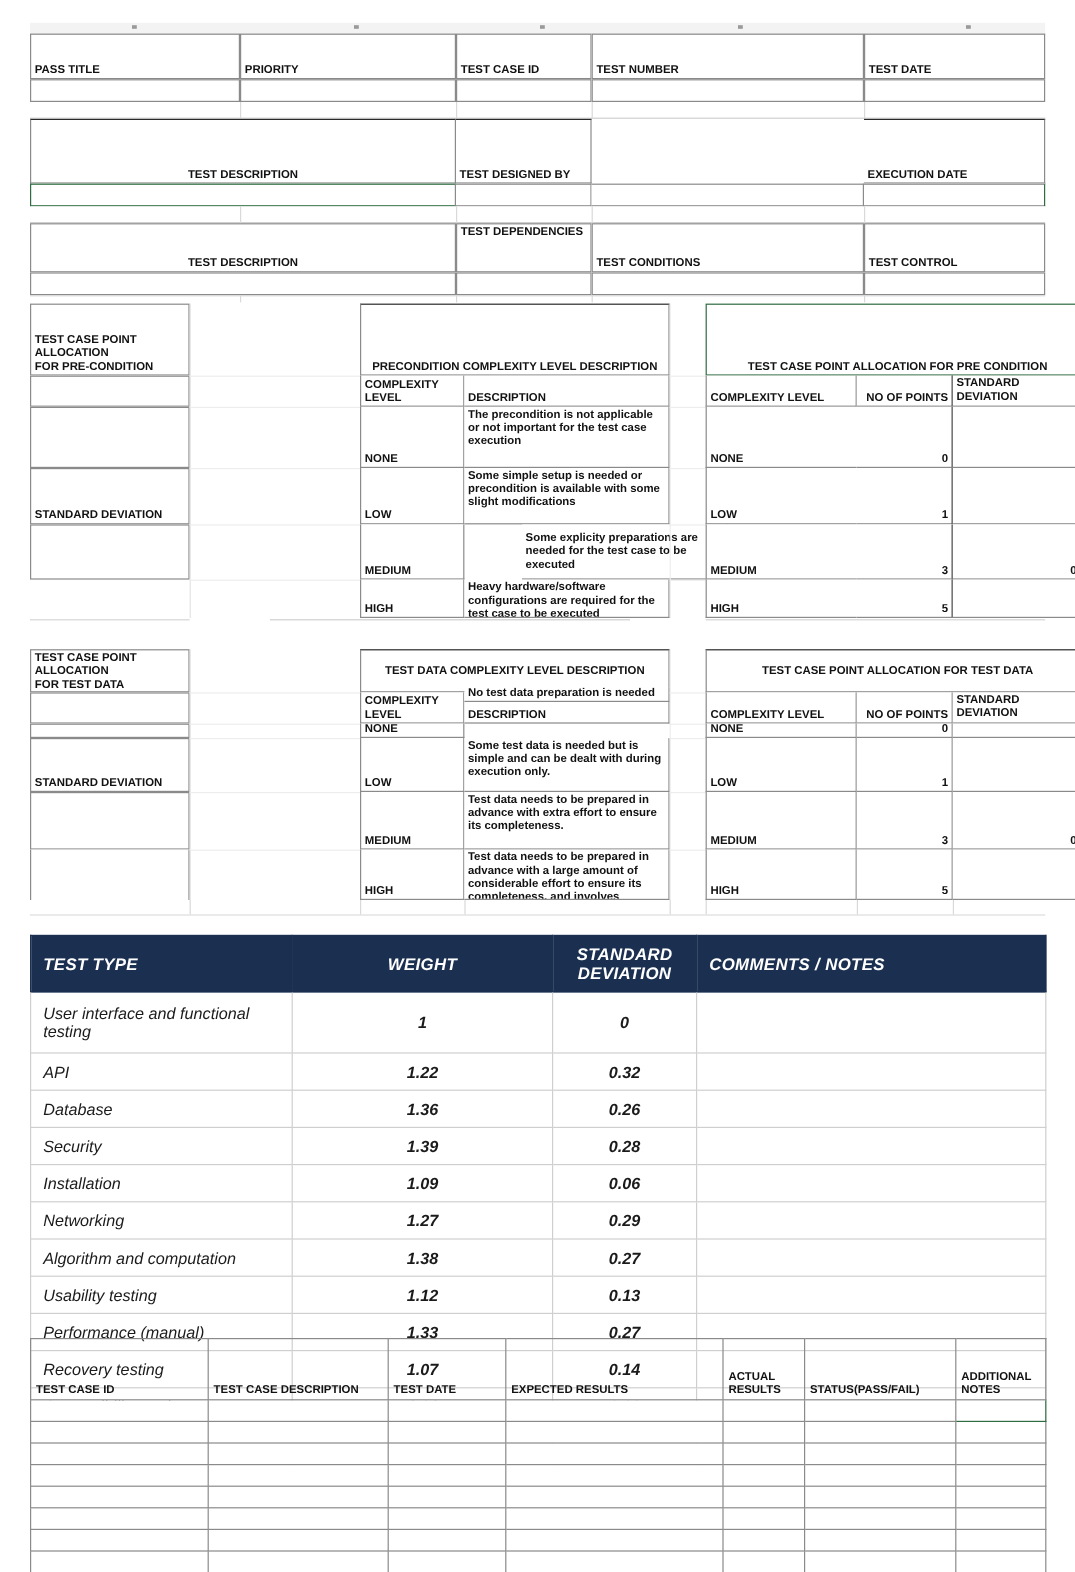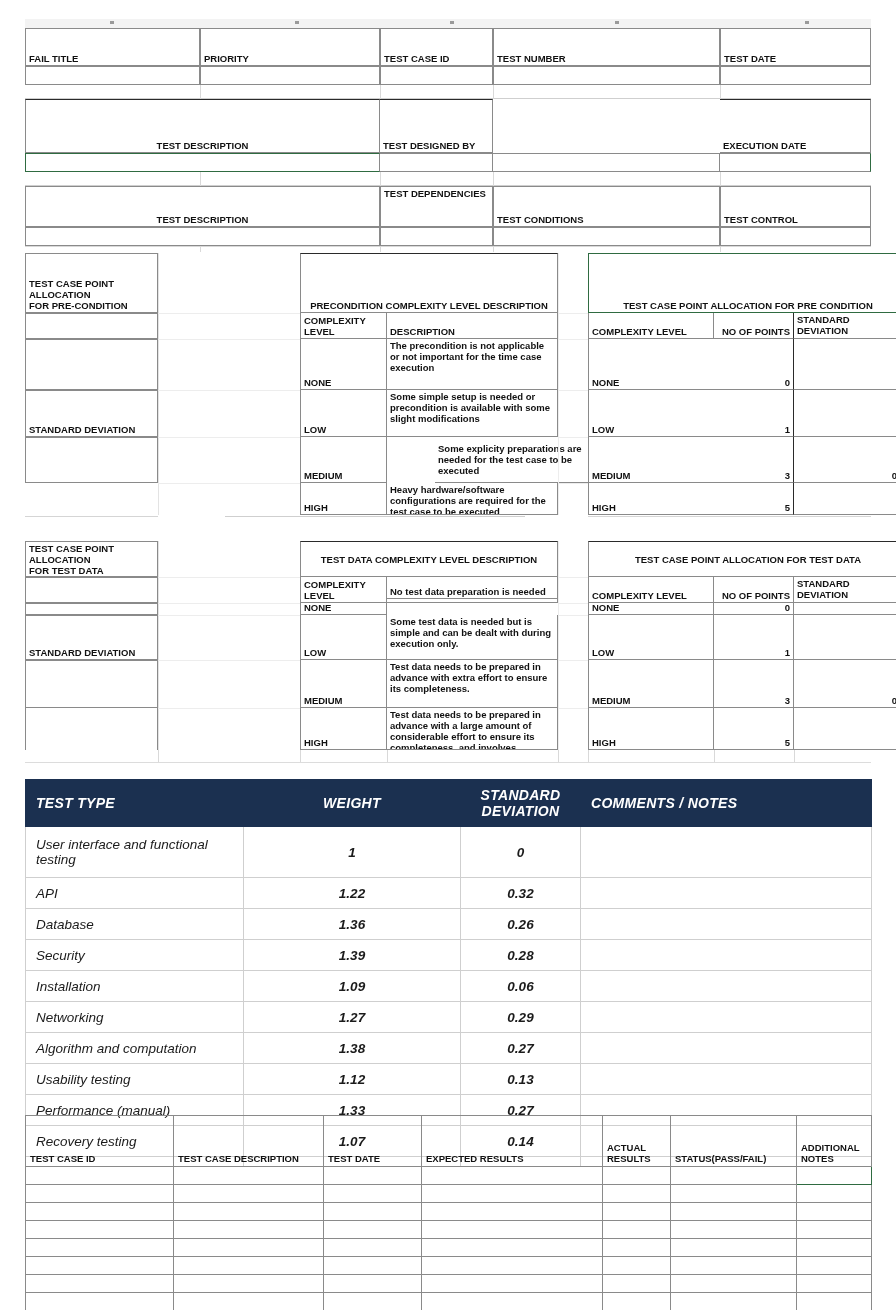--- a/index.html
+++ b/index.html
@@ -74,21 +74,21 @@
   <div class="tick" style="left:110px;"></div>
   <div class="tick" style="left:295px;"></div>
   <div class="tick" style="left:450px;"></div>
   <div class="tick" style="left:615px;"></div>
   <div class="tick" style="left:805px;"></div>
   <div class="gridlineV" style="left:200px;top:28px;height:12px;"></div>
   <div class="gridlineV" style="left:380px;top:28px;height:12px;"></div>
   <div class="gridlineV" style="left:493px;top:28px;height:12px;"></div>
   <div class="gridlineV" style="left:720px;top:28px;height:12px;"></div>
 
-  <div class="cell bAll vb lft" style="left:25px;top:28px;width:175px;height:38px;">FAIL  TITLE</div>
+  <div class="cell bAll vb lft" style="left:25px;top:28px;width:175px;height:38px;">PASS  TITLE</div>
   <div class="cell bAll vb lft" style="left:200px;top:28px;width:180px;height:38px;">PRIORITY</div>
   <div class="cell bAll vb lft" style="left:380px;top:28px;width:113px;height:38px;">TEST CASE ID</div>
   <div class="cell bAll vb lft" style="left:493px;top:28px;width:227px;height:38px;">TEST NUMBER</div>
   <div class="cell bAll vb lft" style="left:720px;top:28px;width:151px;height:38px;">TEST DATE</div>
 
   <div class="cell bAll" style="left:25px;top:66px;width:175px;height:19px;"></div>
   <div class="cell bAll" style="left:200px;top:66px;width:180px;height:19px;"></div>
   <div class="cell bAll" style="left:380px;top:66px;width:113px;height:19px;"></div>
   <div class="cell bAll" style="left:493px;top:66px;width:227px;height:19px;"></div>
   <div class="cell bAll" style="left:720px;top:66px;width:151px;height:19px;"></div>
@@ -146,21 +146,21 @@
   <div class="gridline" style="left:158px;top:339px;width:142px;height:1px;background:#ededed;"></div>
   <div class="gridline" style="left:158px;top:390px;width:142px;height:1px;background:#ededed;"></div>
   <div class="gridline" style="left:158px;top:437px;width:142px;height:1px;background:#ededed;"></div>
   <div class="gridline" style="left:158px;top:483px;width:142px;height:1px;background:#ededed;"></div>
 
   <div class="cell thickT bL bR bB vb ctr" style="left:300px;top:253px;width:258px;height:60px;">PRECONDITION COMPLEXITY LEVEL DESCRIPTION</div>
   <div class="cell bL bR bB vb lft" style="left:300px;top:313px;width:87px;height:26px;">COMPLEXITY LEVEL</div>
   <div class="cell bR bB vb lft" style="left:387px;top:313px;width:171px;height:26px;">DESCRIPTION</div>
 
   <div class="cell bL bR bB vb lft" style="left:300px;top:339px;width:87px;height:51px;">NONE</div>
-  <div class="cell bR bB vt lft" style="left:387px;top:339px;width:171px;height:51px;">The precondition is not applicable or not important for the time case execution</div>
+  <div class="cell bR bB vt lft" style="left:387px;top:339px;width:171px;height:51px;">The precondition is not applicable or not important for the test case execution</div>
 
   <div class="cell bL bR bB vb lft" style="left:300px;top:390px;width:87px;height:47px;">LOW</div>
   <div class="cell bR bB vt lft" style="left:387px;top:390px;width:171px;height:47px;">Some simple setup is needed or precondition is available with some slight modifications</div>
 
   <div class="cell bL bR bB vb lft" style="left:300px;top:437px;width:87px;height:46px;">MEDIUM</div>
   <div class="cell bR bB vm lft" style="left:387px;top:437px;width:171px;height:46px;margin-left:48px;">Some explicity preparations are needed for the test case to be executed</div>
 
   <div class="cell bL bR bB vb lft" style="left:300px;top:483px;width:87px;height:32px;">HIGH</div>
   <div class="cell bR bB vt lft" style="left:387px;top:483px;width:171px;height:32px;">Heavy hardware/software configurations are required for the test case to be executed</div>
 
@@ -218,21 +218,21 @@
   <div class="gridline" style="left:158px;top:603px;width:142px;height:1px;background:#ededed;"></div>
   <div class="gridline" style="left:158px;top:615px;width:142px;height:1px;background:#ededed;"></div>
   <div class="gridline" style="left:158px;top:660px;width:142px;height:1px;background:#ededed;"></div>
   <div class="gridline" style="left:158px;top:708px;width:142px;height:1px;background:#ededed;"></div>
 
   <div class="cell thickT bL bR bB vm ctr" style="left:300px;top:541px;width:258px;height:36px;">TEST DATA COMPLEXITY LEVEL DESCRIPTION</div>
   <div class="cell bL bR bB vb lft" style="left:300px;top:577px;width:87px;height:26px;">COMPLEXITY LEVEL</div>
   <div class="cell bR bB vb lft" style="left:387px;top:577px;width:171px;height:26px;">DESCRIPTION</div>
 
   <div class="cell bL bR bB vb lft" style="left:300px;top:603px;width:87px;height:12px;">NONE</div>
-  <div class="cell bR bB vb lft" style="left:387px;top:573px;width:171px;height:12px;margin-top:14px;">No test data preparation is needed</div>
+  <div class="cell bR bB vb lft" style="left:387px;top:573px;width:171px;height:12px;">No test data preparation is needed</div>
 
   <div class="cell bL bR bB vb lft" style="left:300px;top:615px;width:87px;height:45px;">LOW</div>
   <div class="cell bR bB vt lft" style="left:387px;top:615px;width:171px;height:45px;">Some test data is needed but is simple and can be dealt with during execution only.</div>
 
   <div class="cell bL bR bB vb lft" style="left:300px;top:660px;width:87px;height:48px;">MEDIUM</div>
   <div class="cell bR bB vt lft" style="left:387px;top:660px;width:171px;height:48px;">Test data needs to be prepared in advance with extra effort to ensure its completeness.</div>
 
   <div class="cell bL bR bB vb lft" style="left:300px;top:708px;width:87px;height:42px;">HIGH</div>
   <div class="cell bR bB vt lft" style="left:387px;top:708px;width:171px;height:42px;">Test data needs to be prepared in advance with a large amount of considerable effort to ensure its completeness, and involves multiple team members or is very time taking.</div>
 

